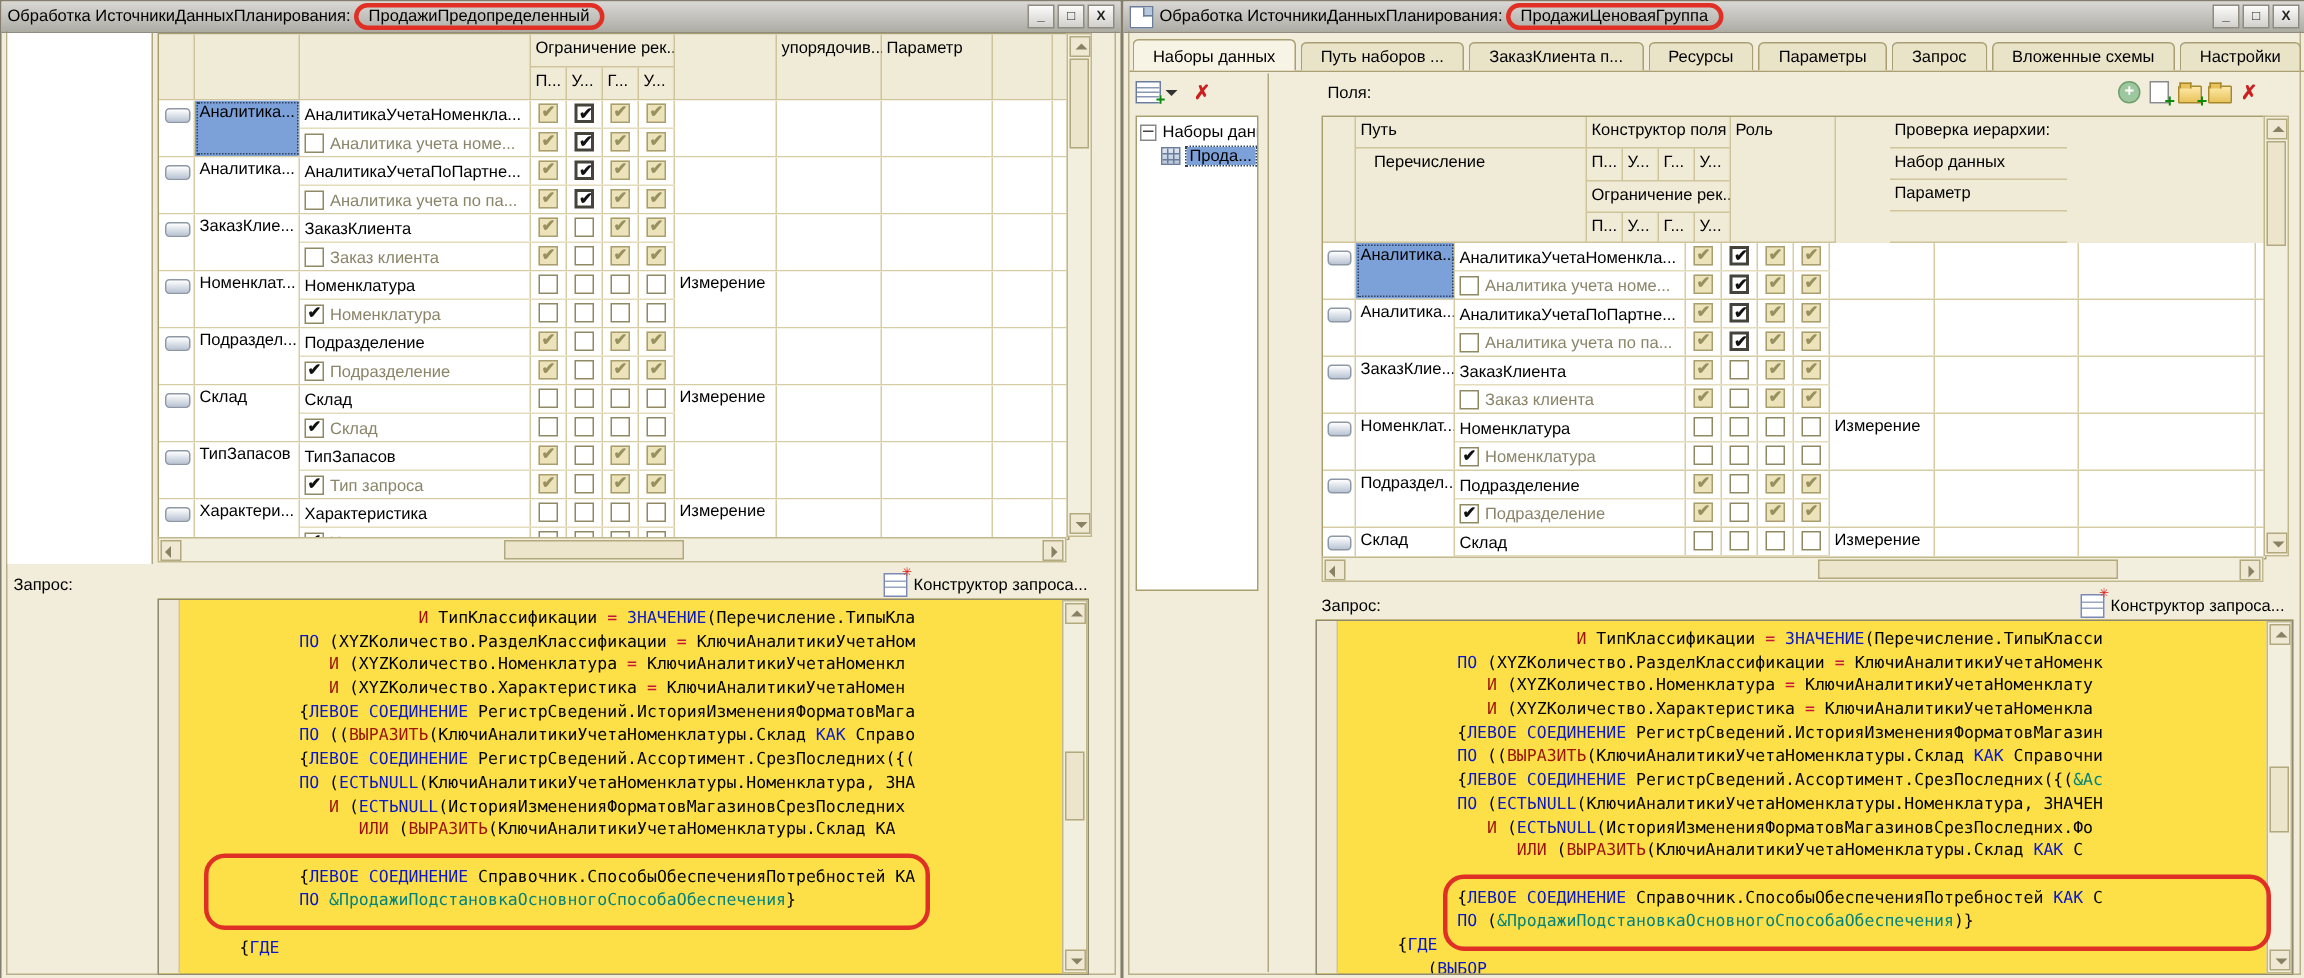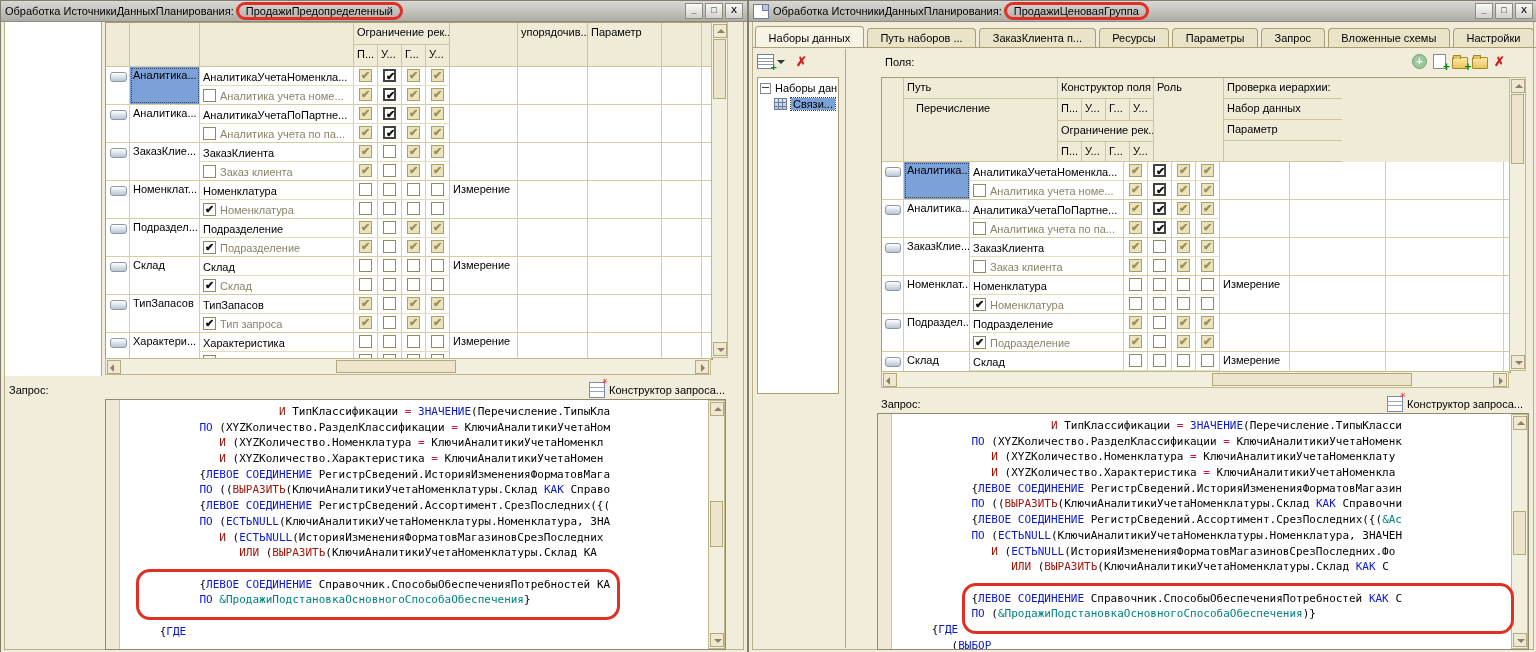--- a/index.html
+++ b/index.html
@@ -62,21 +62,21 @@
       font-weight:bold;color:#97905f;}
   .cb.b .tick{color:#111;}
   .cb.lead{flex:0 0 13px;}
   
   .sb{position:absolute;background:#f3efdf;border:1px solid #c2b88e;box-sizing:border-box;}
   .sb .arr{position:absolute;width:14px;height:14px;background:#efe9d4;
       border:1px solid #b3a97e;box-sizing:border-box;}
   .sb .thumb{position:absolute;background:#ece5cc;border:1px solid #b3a97e;box-sizing:border-box;}
   .tri{position:absolute;width:0;height:0;border:4px solid transparent;}
   
-  .qbox{position:absolute;background:#ffffff;border:1px solid #8f8a70;overflow:hidden;}
+  .qbox{position:absolute;background:#fde047;border:1px solid #8f8a70;overflow:hidden;}
   .qgutter{position:absolute;left:0;top:0;bottom:0;width:13px;background:#eee8d4;
       border-right:1px solid #cfc6a0;}
   .qlines{position:absolute;left:14px;top:4px;right:18px;bottom:0;overflow:hidden;
       font-family:"DejaVu Sans Mono","Liberation Mono",monospace;font-size:11px;
       line-height:15.7px;white-space:pre;}
   .kb{color:#0a18c8;}
   .kr{color:#9c1408;}
   .kp{color:#00837f;}
   .keq{color:#c8143c;}
   .qoval{position:absolute;border:3px solid #e03026;border-radius:14px;z-index:30;
@@ -720,21 +720,21 @@
       <span class="redx">✗</span>
     </div>
 
   <div class="treebox" style="left:8px;top:76px;width:80px;height:311px;">
     <div class="titem">
       <span class="expander"></span>
       <span class="tlabel">Наборы данных</span>
     </div>
     <div class="titem sel" style="padding-left:16px;">
       <span class="gicon"></span>
-      <span class="tlabel">Связи...</span>
+      <span class="tlabel">Прода...</span>
     </div>
   </div>
   <div class="splitline" style="left:96px;top:48px;height:599px;"></div>
 
   <div class="tbl" style="left:132px;top:76px;width:628px;height:294px;">
     <div id="rhdr">
         <div class="hdr" style="height: 84px;">
           <div class="hcol" style="width: 22px;"></div>
           <div class="hcol" style="width: 154px; padding: 0px;">
             <div class="hcell" style="height: 21px;">Путь</div>
@@ -750,21 +750,21 @@
             </div>
             <div class="hcell" style="height: 21px;">Ограничение рек...</div>
             <div class="hsub" style="height: 21px;">
               <div class="hcell" style="height: 21px; border-bottom: none;">П...</div>
               <div class="hcell" style="height: 21px; border-bottom: none;">У...</div>
               <div class="hcell" style="height: 21px; border-bottom: none;">Г...</div>
               <div class="hcell" style="height: 21px; border-bottom: none;">У...</div>
             </div>
           </div>
           <div class="hcol" style="width: 70px; padding: 3px 0px 0px 3px;">Роль</div>
-          <div class="hcol" style="width: 118px; padding: 0px; border-right: none;">
+          <div class="hcol" style="width: 118px; padding: 0px; border-right: none; margin-left: 36px;">
             <div class="hcell" style="height: 21px;">Проверка иерархии:</div>
             <div class="hcell" style="height: 21px;">Набор данных</div>
             <div class="hcell" style="height: 21px;">Параметр</div>
             <div class="hcell" style="height: 21px; border-bottom: none;"></div>
           </div>
         </div>
       </div>
     <div id="rrows" class="rows" style="height:209px;overflow:hidden;">
         <div class="pair" style="height: 38px;">
           <div class="cell gripcell" style="width: 22px; flex: 0 0 22px;">

